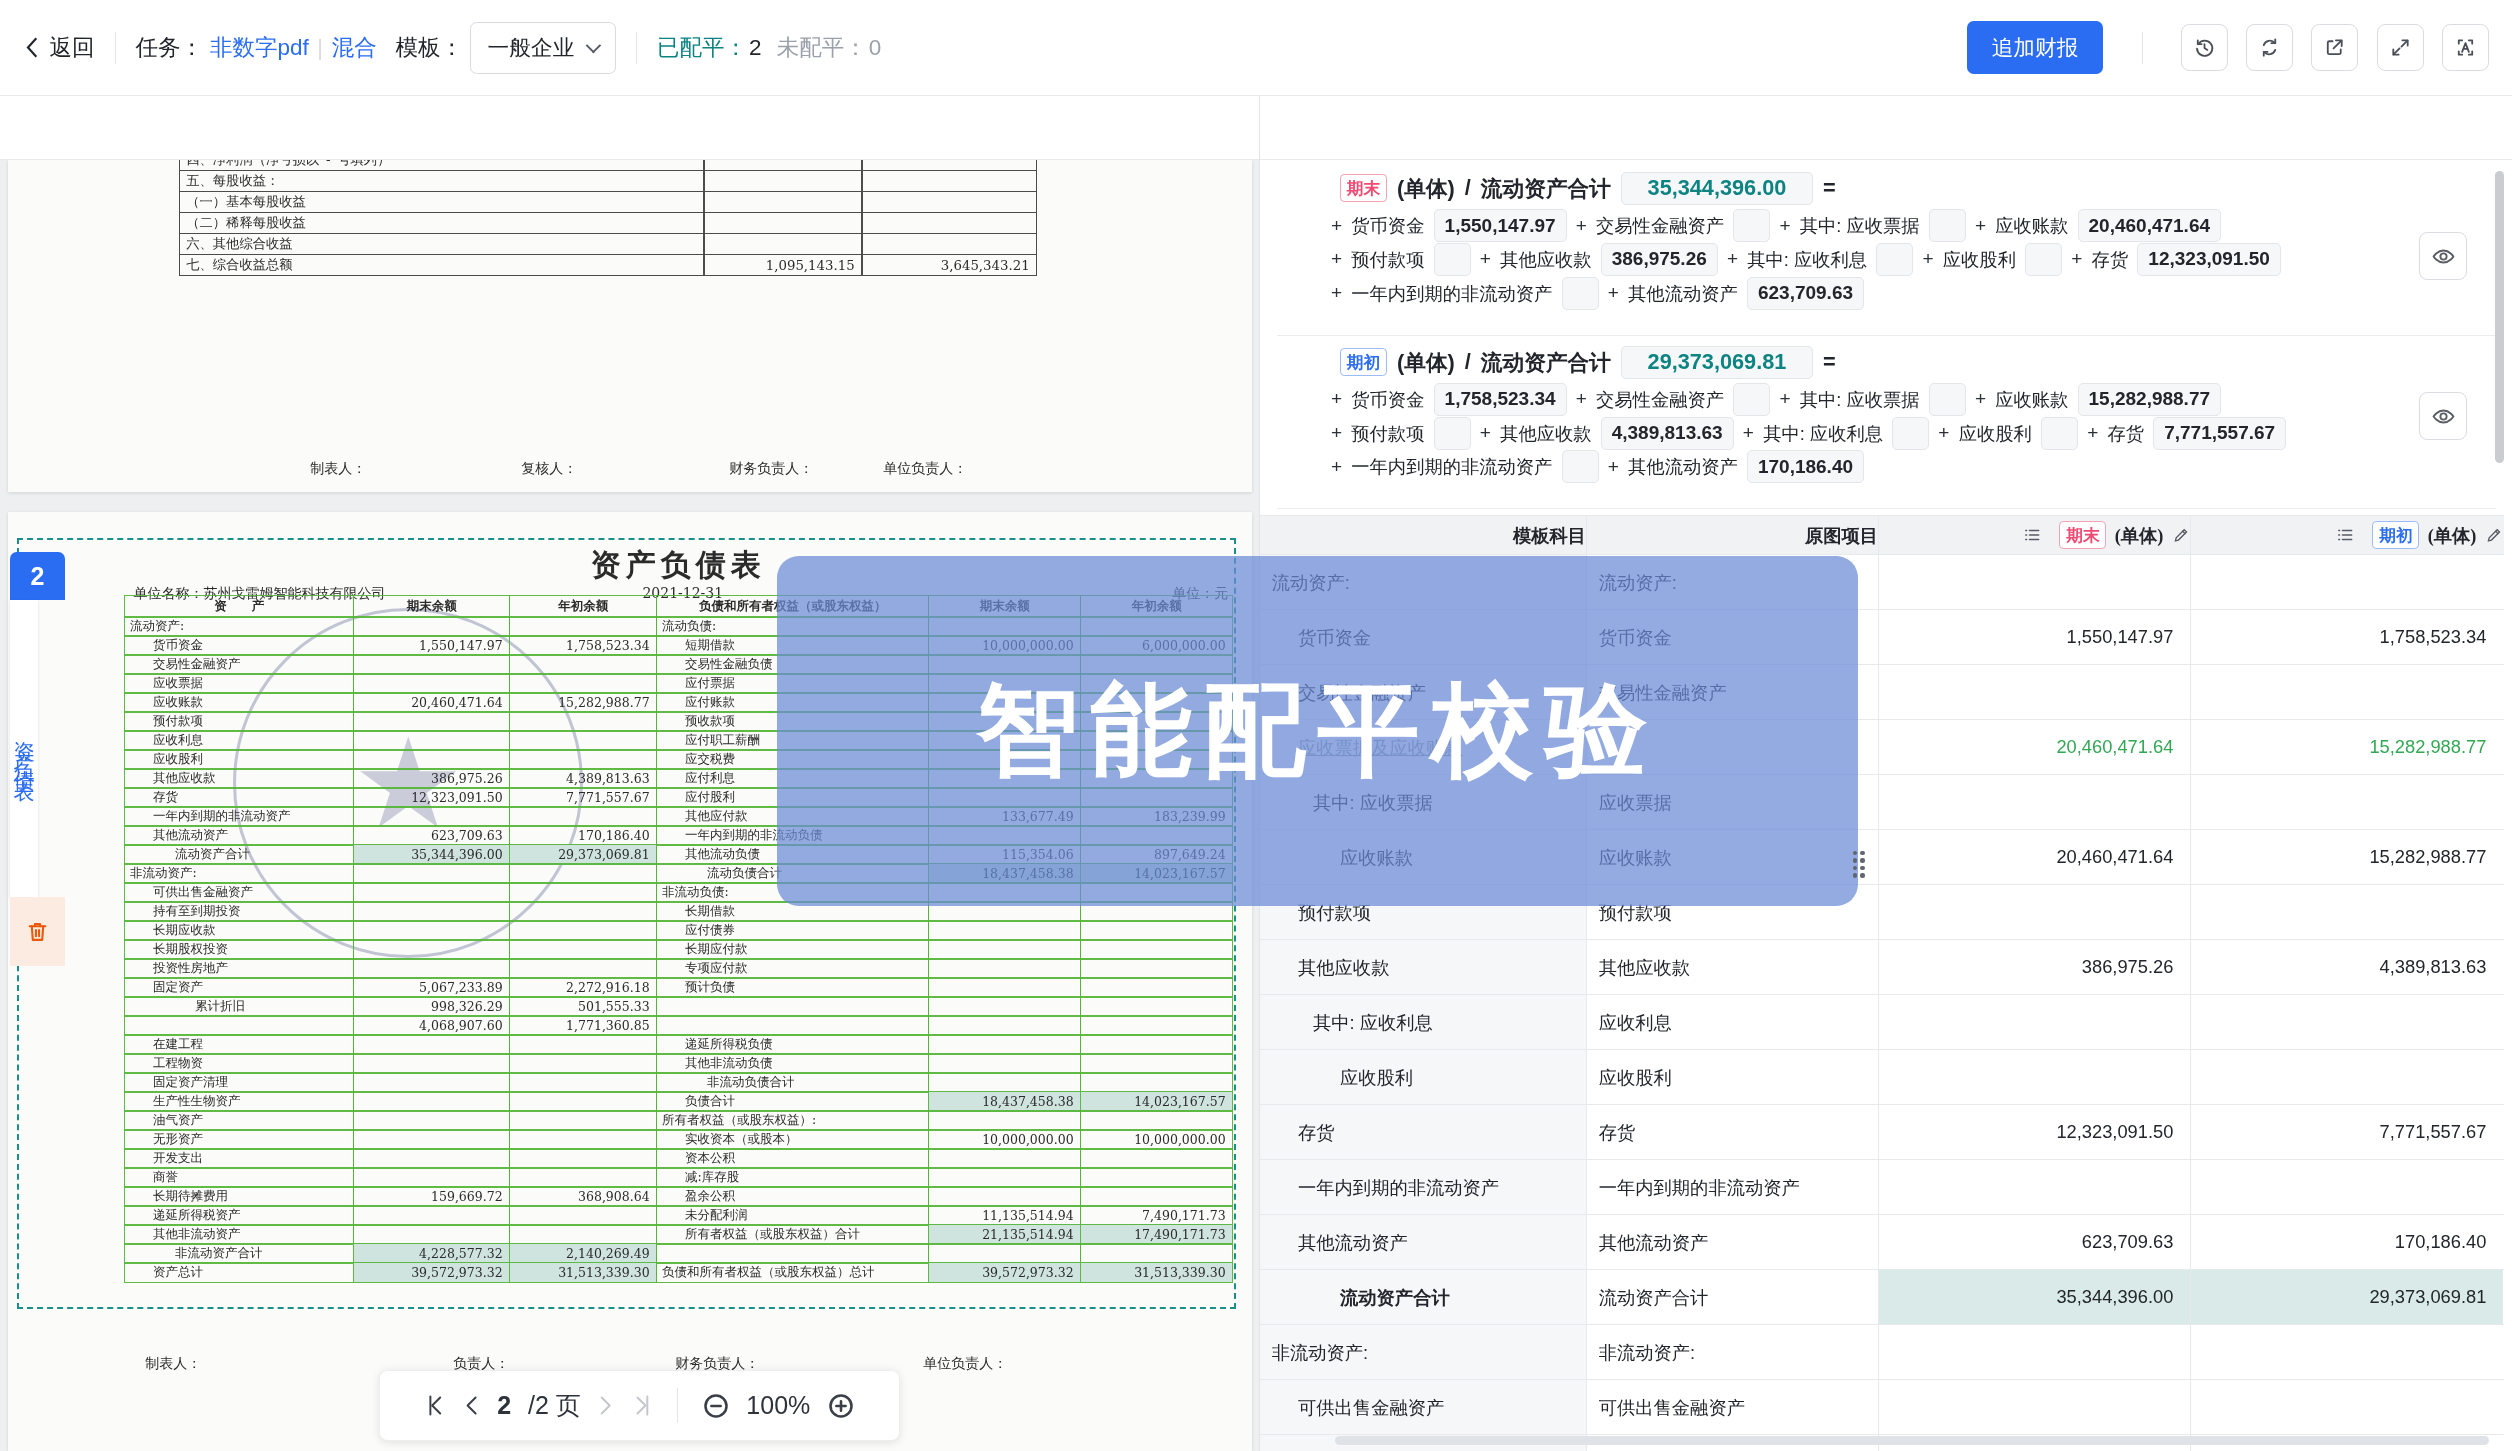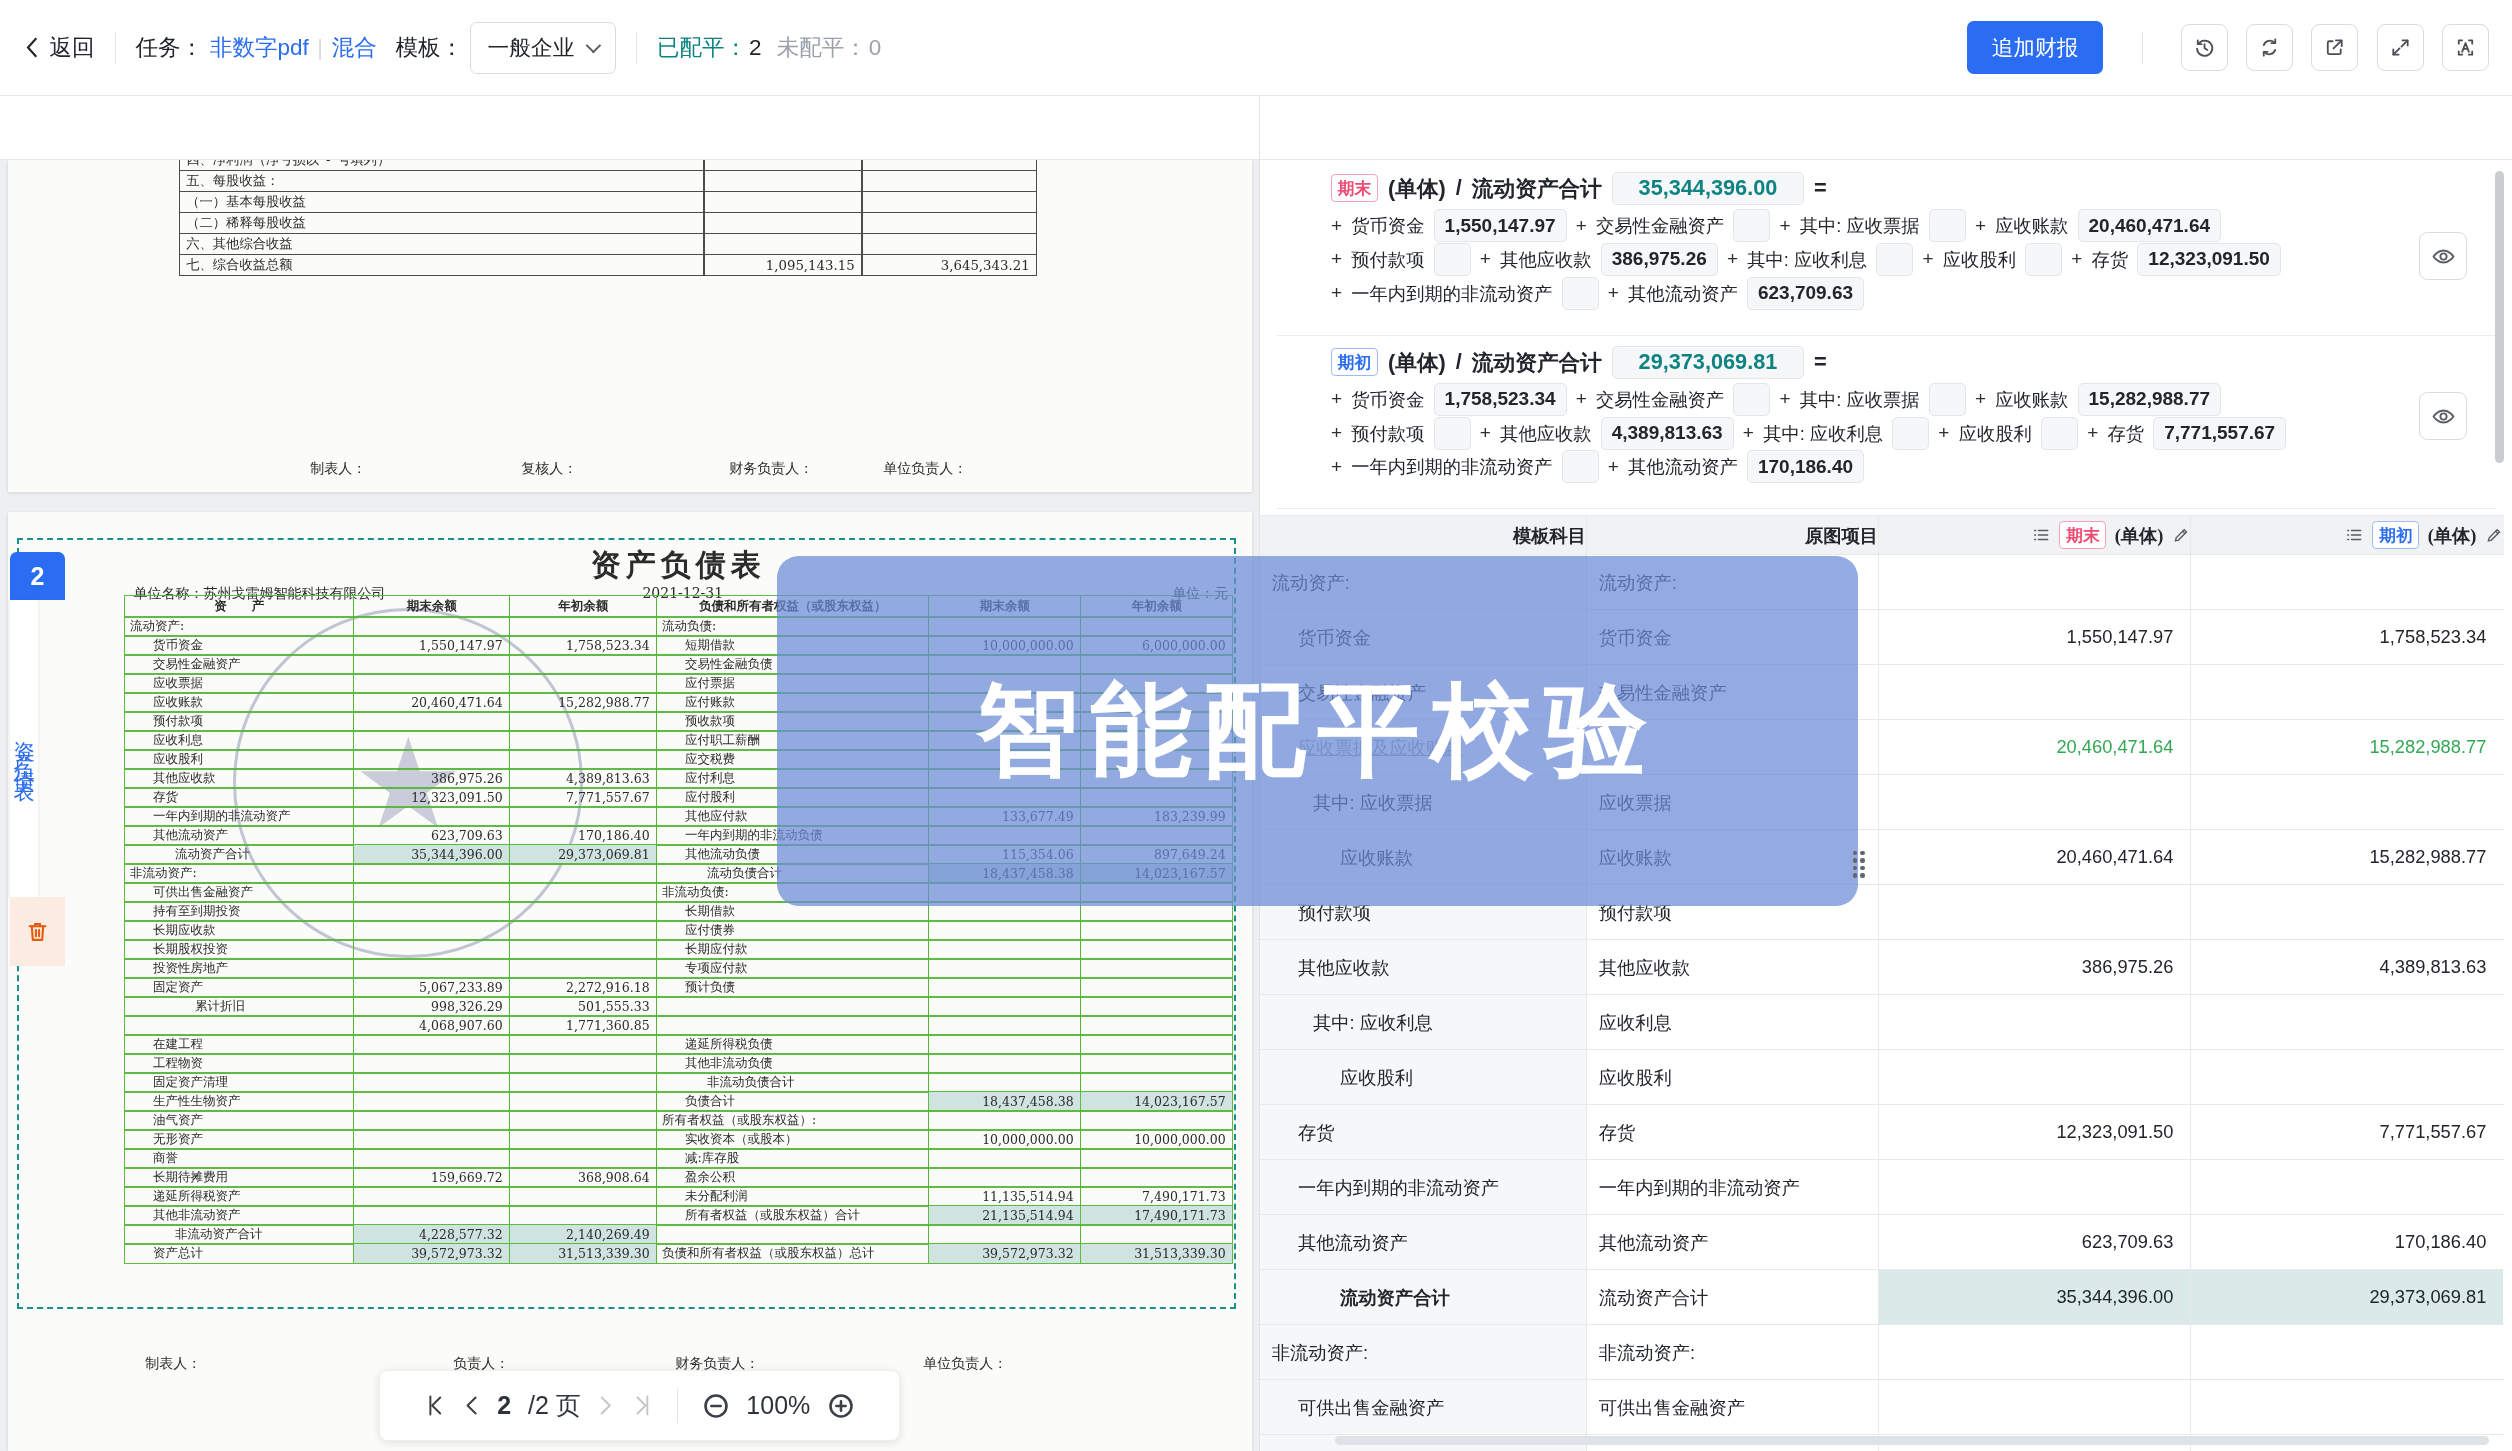--- a/index.html
+++ b/index.html
@@ -49,21 +49,21 @@
   .fbadge { min-width:30px; height:28px; border-radius:14px; color:#fff; font-size:16.7px; display:flex;
     align-items:center; justify-content:center; padding:0 6.7px; }
   .caret { font-size:14px; line-height:1; }
   #sheetbar { position:absolute; left:2242px; top:102px; display:flex; gap:11.7px; align-items:center; }
 
   
   #rightpanel { position:absolute; left:1260px; top:160px; width:1252px; height:1291px; background:#fff; overflow:hidden; }
   .fblock { position:absolute; left:71px; width:1083px; }
   .fb0 { top:8.3px; } .fb1 { top:182px; }
   .ftitle { display:flex; align-items:center; gap:10px; height:40px; font-size:21.7px; font-weight:bold; }
-  .pbadge { font-size:16.7px; font-weight:bold; border-radius:4.2px; padding:1.7px 5.8px; background:#fff; }
+  .pbadge { font-size:16.7px; font-weight:bold; border-radius:4.2px; padding:1.7px 5.8px; background:#fff;margin-left:9px; }
   .pbadge.end { color:#ef4a72; border:1.2px solid #f3a2b6; }
   .pbadge.begin { color:#2a6cf2; border:1.2px solid #9dbcf7; }
   .vbox { display:inline-flex; align-items:center; justify-content:flex-end; min-width:37px; height:33px;
     background:#f6f7f8; border:0.8px solid #e3e5e8; border-radius:5px; padding:0 10px; font-size:19px;
     font-weight:bold; color:#22262c; }
   .vbox.empty { width:37px; padding:0; }
   .vbox.total { font-size:21.7px; color:#0e8482; min-width:192px; justify-content:center; }
   .fline { display:flex; align-items:center; gap:9.2px; height:33px; margin-top:0.8px; font-size:18.3px; white-space:nowrap; }
   .plus { font-size:19px; color:#2c3036; }
   .eyebtn { position:absolute; width:48px; height:48px; border:0.8px solid #d8dbdf; border-radius:8.3px; background:#fff;
@@ -579,20 +579,28 @@
         </div>
         <div class="bs-row">
           <div class="bs-lbl ind1">无形资产</div>
           <div class="bs-num"></div>
           <div class="bs-num"></div>
           <div class="bs-lbl ind1">实收资本（或股本）</div>
           <div class="bs-num">10,000,000.00</div>
           <div class="bs-num">10,000,000.00</div>
         </div>
         <div class="bs-row">
+          <div class="bs-lbl ind1">开发支出</div>
+          <div class="bs-num"></div>
+          <div class="bs-num"></div>
+          <div class="bs-lbl ind1">资本公积</div>
+          <div class="bs-num"></div>
+          <div class="bs-num"></div>
+        </div>
+        <div class="bs-row">
           <div class="bs-lbl ind1">商誉</div>
           <div class="bs-num"></div>
           <div class="bs-num"></div>
           <div class="bs-lbl ind1">减:库存股</div>
           <div class="bs-num"></div>
           <div class="bs-num"></div>
         </div>
         <div class="bs-row">
           <div class="bs-lbl ind1">长期待摊费用</div>
           <div class="bs-num">159,669.72</div>

